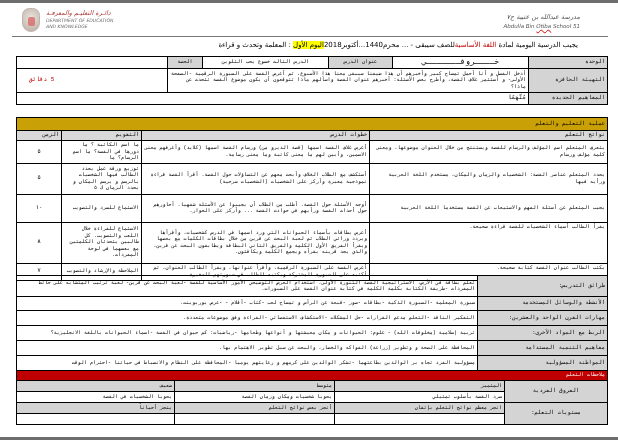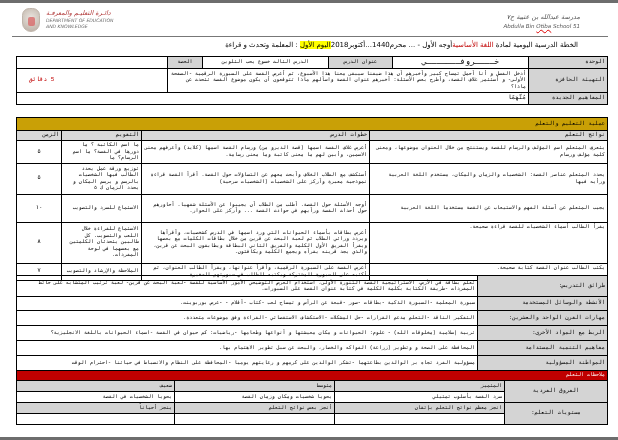--- a/index.html
+++ b/index.html
@@ -67,21 +67,21 @@
 
 
   <div class="school">
     <div class="school-ar">مدرسة عبدالله بن عتيبة ح٧</div>
     <div class="school-en"><span>Abdulla Bin </span><span class="squiggle">Otiba</span><span> School 51</span></div>
   </div>
 </div>
 
 <div class="hr1"></div>
 
-<div class="title-line"><span>الخطة الدرسية اليومية لمادة </span><span class="red">اللغة الأساسية</span><span>أوجه الأول  - ... محرم1440...أكتوبر2018</span><span class="hl">اليوم الأول</span><span> : المعلمة وتحدث و قراءة</span></div>
+<div class="title-line"><span>يجيب الدرسية اليومية لمادة </span><span class="red">اللغة الأساسية</span><span>للصف سيبقى  - ... محرم1440...أكتوبر2018</span><span class="hl">اليوم الأول</span><span> : المعلمة وتحدث و قراءة</span></div>
 
 <table class="t-info">
   <colgroup>
       <col style="width:79px">
       <col style="width:136px">
       <col style="width:64px">
       <col style="width:126px">
       <col style="width:35px">
       <col style="width:151px">
     </colgroup>

